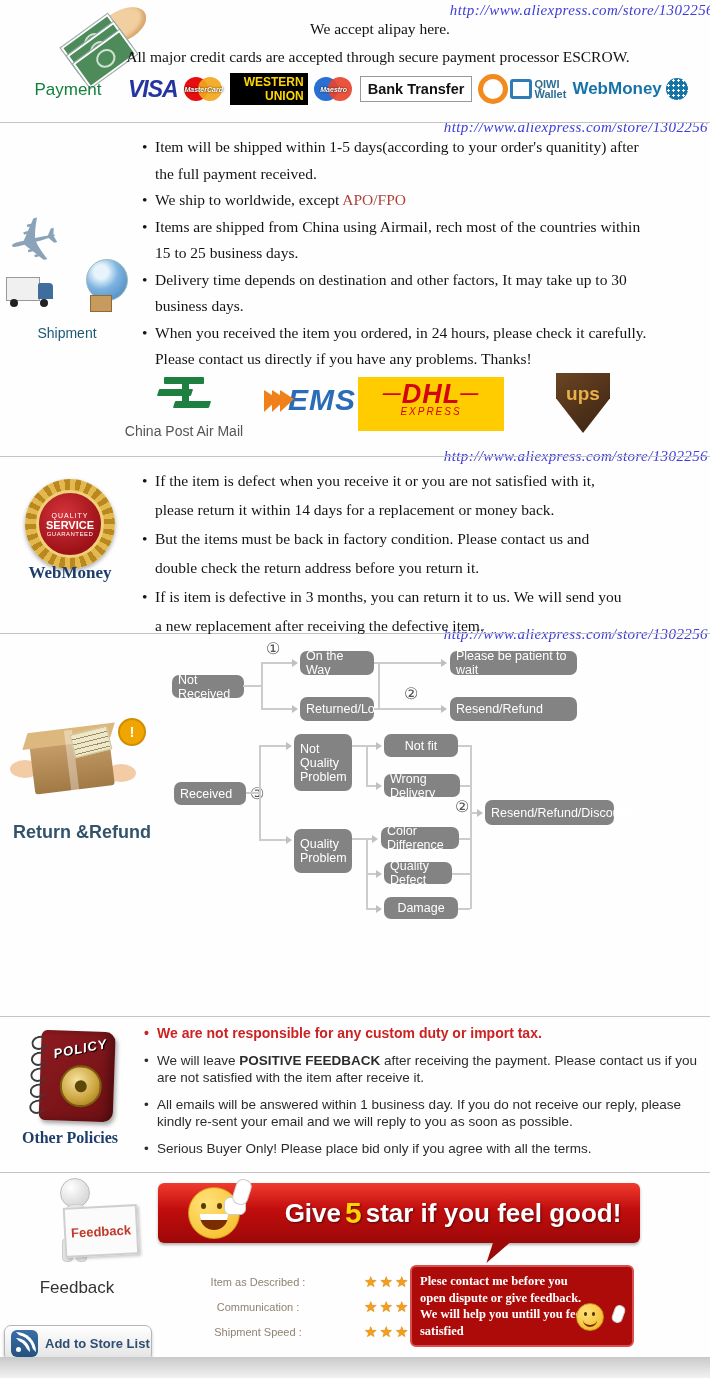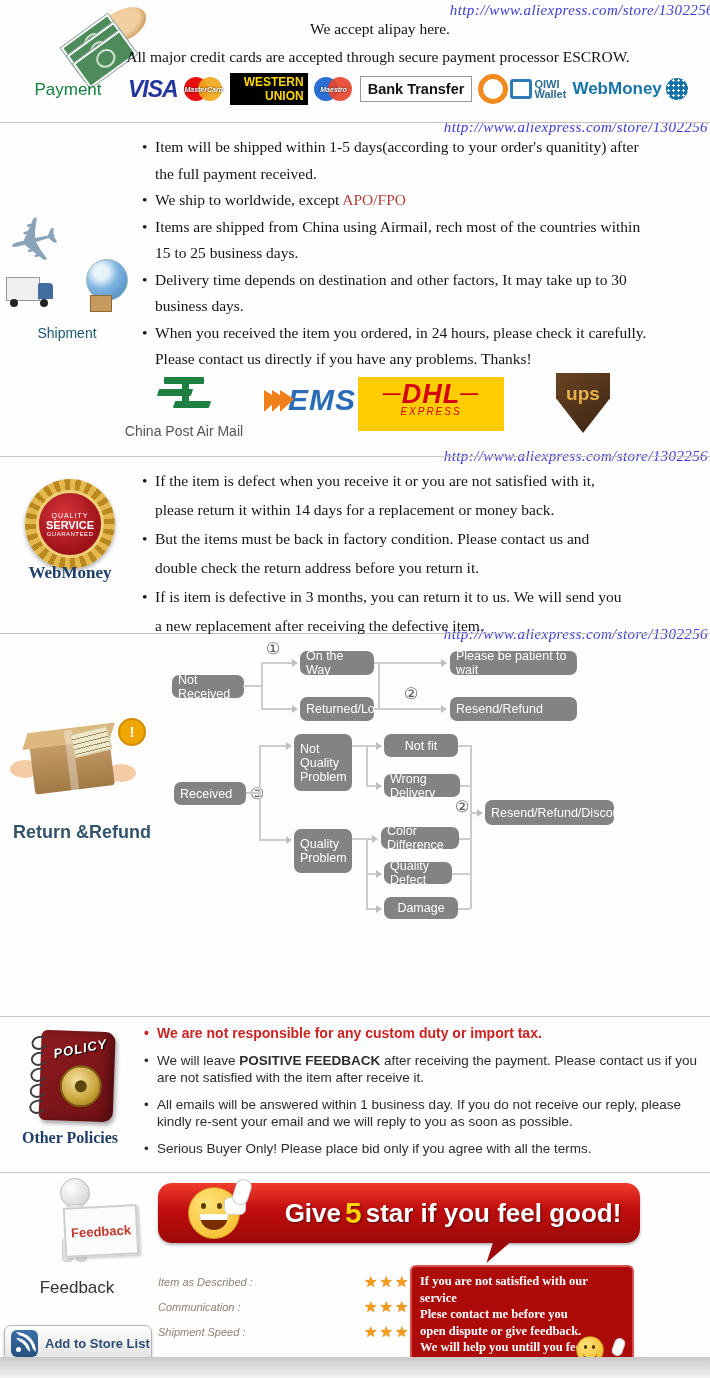--- a/index.html
+++ b/index.html
@@ -160,42 +160,42 @@
   .fb-head { position:absolute; left:30px; top:0; width:28px; height:28px; border-radius:50%;
              background:radial-gradient(circle at 35% 30%, #fff, #c9c9c9); border:1px solid #bbb; }
   .fb-body { position:absolute; left:34px; top:26px; width:22px; height:36px; border-radius:10px;
              background:#e8e8e8; border:1px solid #ccc; }
   .fb-leg { position:absolute; top:60px; width:9px; height:22px; background:#e2e2e2; border:1px solid #ccc; border-radius:4px; }
   .fb-board { position:absolute; left:34px; top:28px; width:70px; height:46px; background:#fbfbfb;
               border:2px solid #cfcfcf; transform:rotate(-3deg); display:flex; align-items:center;
               justify-content:center; box-shadow:2px 2px 3px rgba(0,0,0,.2); }
   .fb-board span { color:#c0392b; font-weight:bold; font-size:13px; }
   .fb-label { left:12px; top:105px; width:130px; font-size:17px; color:#333; }
-  .fb-banner { position:absolute; left:158px; top:10px; width:482px; height:60px; border-radius:14px;
+  .fb-banner { position:absolute; left:158px; top:10px; width:482px; height:60px; border-radius:6px;
                background:linear-gradient(#f03b2e, #c00d0d 45%, #9d0808);
                box-shadow:0 2px 3px rgba(0,0,0,.3); }
   .fb-banner-tail { position:absolute; left:490px; top:68px; width:0; height:0;
                border-top:22px solid #9d0808; border-right:18px solid transparent; transform:skewX(-18deg); }
   .fb-smiley { position:absolute; left:30px; top:4px; width:50px; height:50px; border-radius:50%;
                background:radial-gradient(circle at 35% 30%, #ffe27a, #f5b820); border:1px solid #d69a12; }
   .fb-eye { position:absolute; top:15px; width:5px; height:6px; background:#5a3b00; border-radius:50%; }
   .fb-mouth { position:absolute; left:11px; top:26px; width:28px; height:16px; background:#7a2d00;
               border-radius:0 0 14px 14px; overflow:hidden; }
   .fb-mouth::before { content:""; position:absolute; left:0; top:0; width:28px; height:6px; background:#fff; }
   .fb-thumb { position:absolute; left:76px; top:-4px; width:14px; height:24px; background:#fff;
               border:1px solid #ccc; border-radius:7px; transform:rotate(18deg); }
   .fb-fist { position:absolute; left:66px; top:14px; width:20px; height:16px; background:#fff;
              border:1px solid #ccc; border-radius:6px; }
   .fb-banner-text { position:absolute; left:120px; top:0; width:350px; height:60px; display:flex;
               align-items:center; justify-content:center; color:#fff; font-weight:bold; font-size:26px;
               text-shadow:1px 1px 2px rgba(0,0,0,.5); white-space:nowrap; }
   .fb-banner-text .hi { color:#ffd400; font-size:30px; margin:0 4px; }
   .ratings { position:absolute; left:158px; top:96px; width:300px; }
   .rate-row { display:flex; align-items:center; height:25px; }
-  .rate-name { width:200px; text-align:left; font-size:11px; color:#8f8273; padding-right:6px;font-style:italic; }
+  .rate-name { width:200px; text-align:center; font-size:11px; color:#8f8273; padding-right:6px; }
   .rate-stars { font-size:15px; color:#f59e1e; letter-spacing:2px; text-shadow:0 0 1px #b36b00; }
   .rate-val { font-size:11px; font-weight:bold; color:#c77b2a; margin-left:10px; }
   .notice { position:absolute; left:410px; top:92px; width:224px; background:#ad0a0a;
             border:2px solid #d94f4f; border-radius:6px; padding:6px 8px; box-sizing:border-box; }
   .notice div { font-family:"Liberation Serif",serif; font-weight:bold; font-size:12.5px;
                 color:#fff; line-height:16.5px; }
   .n-smiley { position:absolute; right:28px; bottom:14px; width:26px; height:26px; border-radius:50%;
               background:radial-gradient(circle at 35% 30%, #ffe27a, #f0b31d); border:1px solid #c8920e; }
   .n-eye { position:absolute; top:8px; width:3px; height:4px; background:#4a3000; border-radius:50%; }
   .n-mouth { position:absolute; left:6px; top:14px; width:14px; height:7px; border-bottom:2px solid #7a2d00;
@@ -466,21 +466,20 @@
         <span class="rate-val">5</span>
       </div>
       <div class="rate-row">
         <span class="rate-name">Shipment Speed :</span>
         <span class="rate-stars">★★★★★</span>
         <span class="rate-val">5</span>
       </div>
     </div>
 
     <div class="notice">
-      <div>If you are not satisfied with our service</div>
       <div>Plese contact me before you</div>
       <div>open dispute or give feedback.</div>
       <div>We will help you untill you feel satisfied</div>
       <span class="n-smiley">
         <span class="n-eye" style="left:7px;"></span>
         <span class="n-eye" style="left:15px;"></span>
         <span class="n-mouth"></span>
       </span>
       <span class="n-thumb"></span>
     </div>

